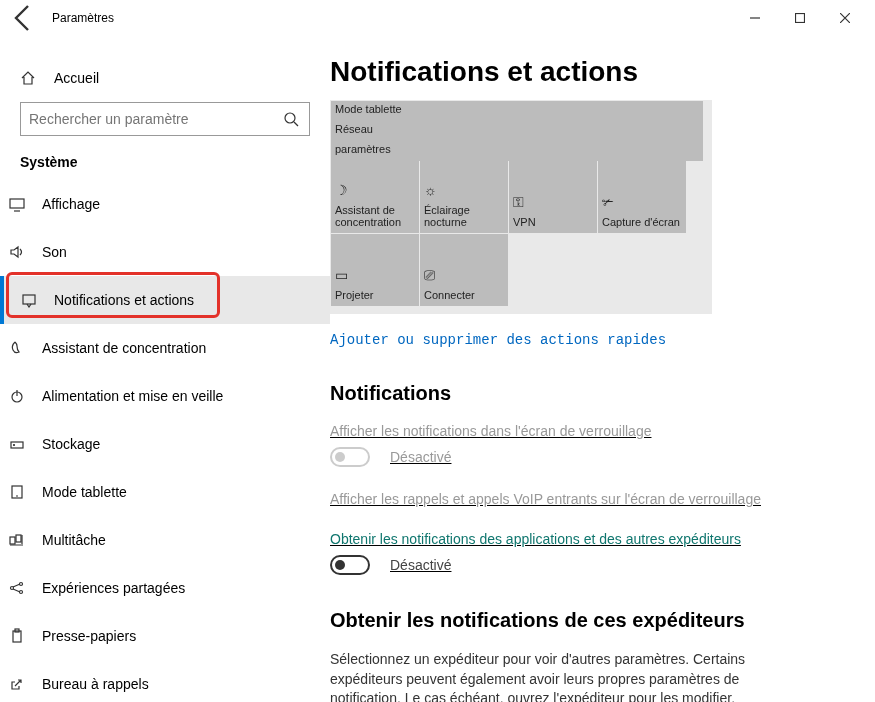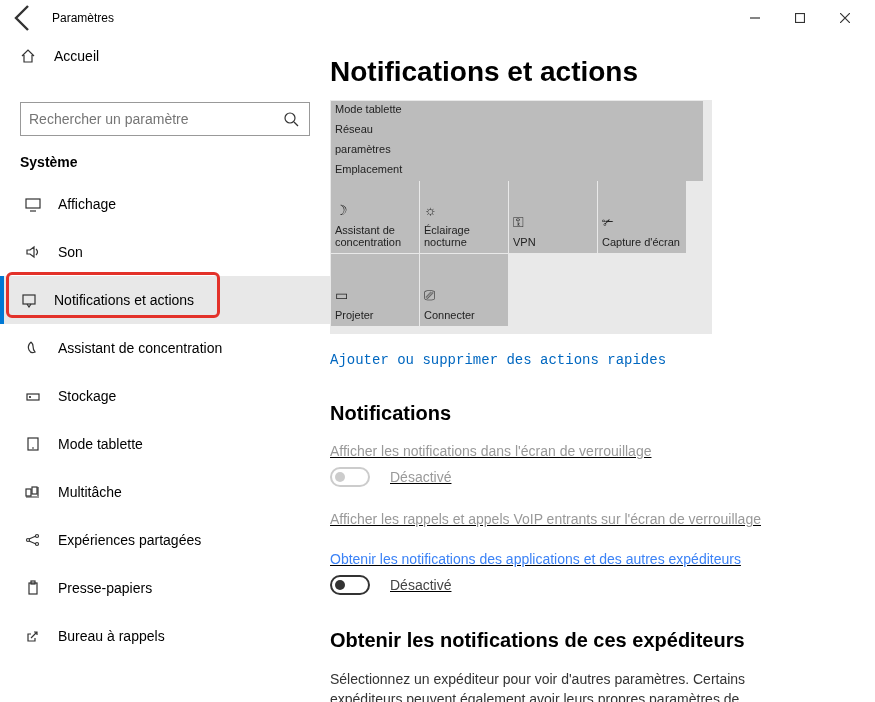--- a/index.html
+++ b/index.html
@@ -5,44 +5,44 @@
 * { box-sizing: border-box; margin: 0; padding: 0; font-family: 'Segoe UI', sans-serif; }
 body { width: 875px; height: 702px; background: #fff; overflow: hidden; position: relative; }
 .titlebar { height: 36px; display: flex; align-items: center; padding: 0 8px; }
 .back-btn { width: 32px; height: 32px; display: flex; align-items: center; justify-content: center; cursor: pointer; font-size: 16px; }
 .title { margin-left: 12px; font-size: 12px; }
 .winctrl { margin-left: auto; display: flex; }
 .winctrl div { width: 45px; height: 30px; display: flex; align-items: center; justify-content: center; cursor: pointer; }
 .winctrl svg { width: 10px; height: 10px; }
 .container { display: flex; height: calc(702px - 36px); }
 .sidebar { width: 330px; padding: 12px 0 0 20px; }
-.home { display: flex; align-items: flex-start; height: 38px; cursor: pointer; margin-bottom: 16px; }
+.home { display: flex; align-items: flex-end; height: 38px; cursor: pointer; margin-bottom: 16px; }
 .home .icon { width: 18px; display:flex; align-items:center; }
 .home .label { margin-left: 16px; font-size: 14px; }
 .search { position: relative; width: 290px; height: 34px; border: 1px solid #999; display: flex; align-items: center; padding: 0 8px; margin-bottom: 18px; }
 .search input { border: none; outline: none; width: 100%; font-size: 14px; color: #4d7c0f; background: transparent; }
 .search .sicon { position: absolute; right: 10px; top: 8px; }
 .section-title { font-size: 14px; font-weight: 600; margin-bottom: 10px; }
-.nav-item { display: flex; align-items: center; height: 48px; cursor: pointer; margin-left: -20px; padding-left: 24px; }
+.nav-item { display: flex; align-items: center; height: 48px; cursor: pointer; margin-left: -20px; padding-left: 8px; }
 .nav-item.selected { background: #e8e8e8; border-left: 4px solid #0078d4; padding-left: 16px; position: relative; }
 .nav-item .icon { width: 18px; display:flex; align-items:center; justify-content:center; }
 .nav-item .label { margin-left: 16px; font-size: 14px; }
 .highlight-box { position: absolute; border: 3px solid #e3322a; border-radius: 6px; left: 6px; top: 272px; width: 214px; height: 46px; pointer-events: none; }
 .main { flex: 1; padding: 20px 0 0 0; overflow: hidden; }
 .main h1 { font-size: 28px; font-weight: 600; margin-bottom: 12px; }
 .tiles-wrap { background: #e9e9e9; padding: 1px 8px 8px 1px; width: 382px; }
 .tiles { display: grid; grid-template-columns: repeat(4, 88px); grid-auto-rows: 72px; gap: 1px; }
 .tile-header { height: 20px; background: #bcbcbc; font-size: 11px; color: #222; padding: 2px 4px; border-right: 1px solid #e9e9e9; }
 .tile { background: #bcbcbc; display: flex; flex-direction: column; justify-content: flex-end; padding: 6px 4px 4px 4px; cursor: pointer; }
 .tile .ticon { font-size: 14px; color: #222; height: 22px; display:flex; align-items:flex-start; }
 .tile .tlabel { font-size: 11px; color: #222; line-height: 1.15; }
 .link { color: #0067c0; font-size: 14px; margin-top: 18px; cursor: pointer; display: inline-block; font-family: Liberation Mono, monospace; }
 .main h2 { font-size: 20px; font-weight: 600; margin-top: 34px; margin-bottom: 18px; }
 .setting { margin-bottom: 24px; text-decoration: underline; }
-.setting .slabel { font-size: 14px; color: #3b82f6; margin-bottom: 8px; }
+.setting .slabel { font-size: 14px; color: #0f766e; margin-bottom: 8px; }
 .setting.disabled .slabel { color: #999; }
 .toggle-row { display: flex; align-items: center; gap: 20px; }
 .toggle { width: 40px; height: 20px; border: 2px solid #333; border-radius: 10px; position: relative; cursor: pointer; background: #fff; }
 .toggle::after { content:''; position:absolute; width:10px; height:10px; background:#333; border-radius:50%; top:3px; left:3px; }
 .toggle.on { background:#333; }
 .toggle.on::after { background:#fff; left:auto; right:3px; }
 .toggle.disabled { border-color:#ccc; cursor:default; }
 .toggle.disabled::after { background:#ccc; }
 .toggle.disabled.on { background:#ccc; }
 .toggle-state { font-size: 14px; color:#444; }
@@ -129,20 +129,29 @@
       <span class="icon">
           <svg width="16" height="16" viewBox="0 0 16 16">
             <path d="M6 2 Q2 6 4 10 Q6 14 10 12 Q8 10 8 6 Q8 4 6 2"></path>
           </svg>
         </span>
       <span class="label">Assistant de concentration</span>
     </div>
     <div class="nav-item">
       <span class="icon">
           <svg width="16" height="16" viewBox="0 0 16 16">
+            <circle cx="8" cy="9" r="5"></circle>
+            <path d="M8 2 V8"></path>
+          </svg>
+        </span>
+      <span class="label">Alimentation et mise en veille</span>
+    </div>
+    <div class="nav-item">
+      <span class="icon">
+          <svg width="16" height="16" viewBox="0 0 16 16">
             <rect x="2" y="6" width="12" height="6"></rect>
             <circle cx="5" cy="9" r="0.5" fill="#333"></circle>
           </svg>
         </span>
       <span class="label">Stockage</span>
     </div>
     <div class="nav-item">
       <span class="icon">
           <svg width="16" height="16" viewBox="0 0 16 16">
             <rect x="3" y="2" width="10" height="12"></rect>
@@ -193,21 +202,20 @@
   </div>
 
   <div class="main">
     <h1>Notifications et actions</h1>
 
     <div class="tiles-wrap">
       <div class="row0">
         <div class="tile-header">Mode tablette</div>
         <div class="tile-header">Réseau</div>
         <div class="tile-header">paramètres</div>
-        <div class="tile-header">Emplacement</div>
       </div>
       <div class="tiles">
         <div class="tile">
           <span class="ticon">☽</span>
           <span class="tlabel">Assistant de concentration</span>
         </div>
         <div class="tile">
           <span class="ticon">☼</span>
           <span class="tlabel">Éclairage nocturne</span>
         </div>

